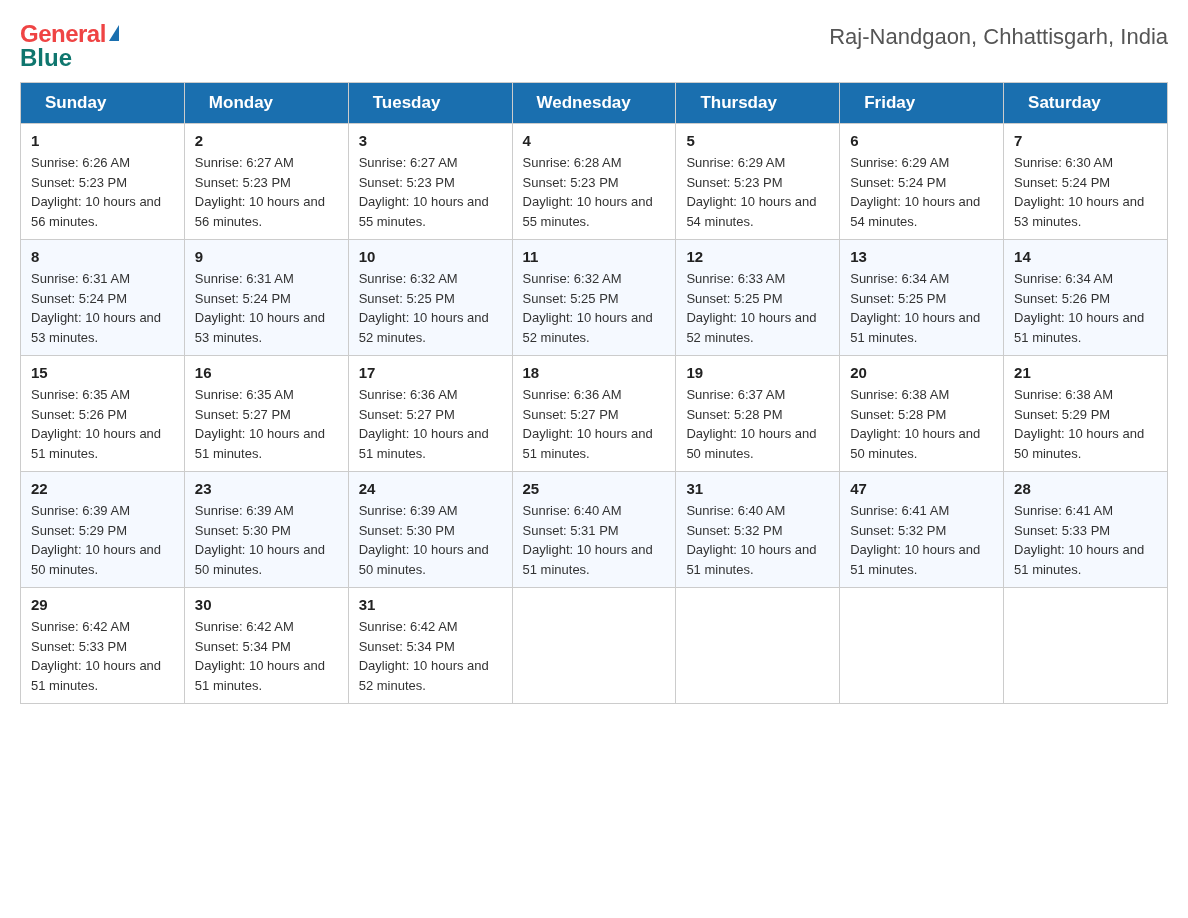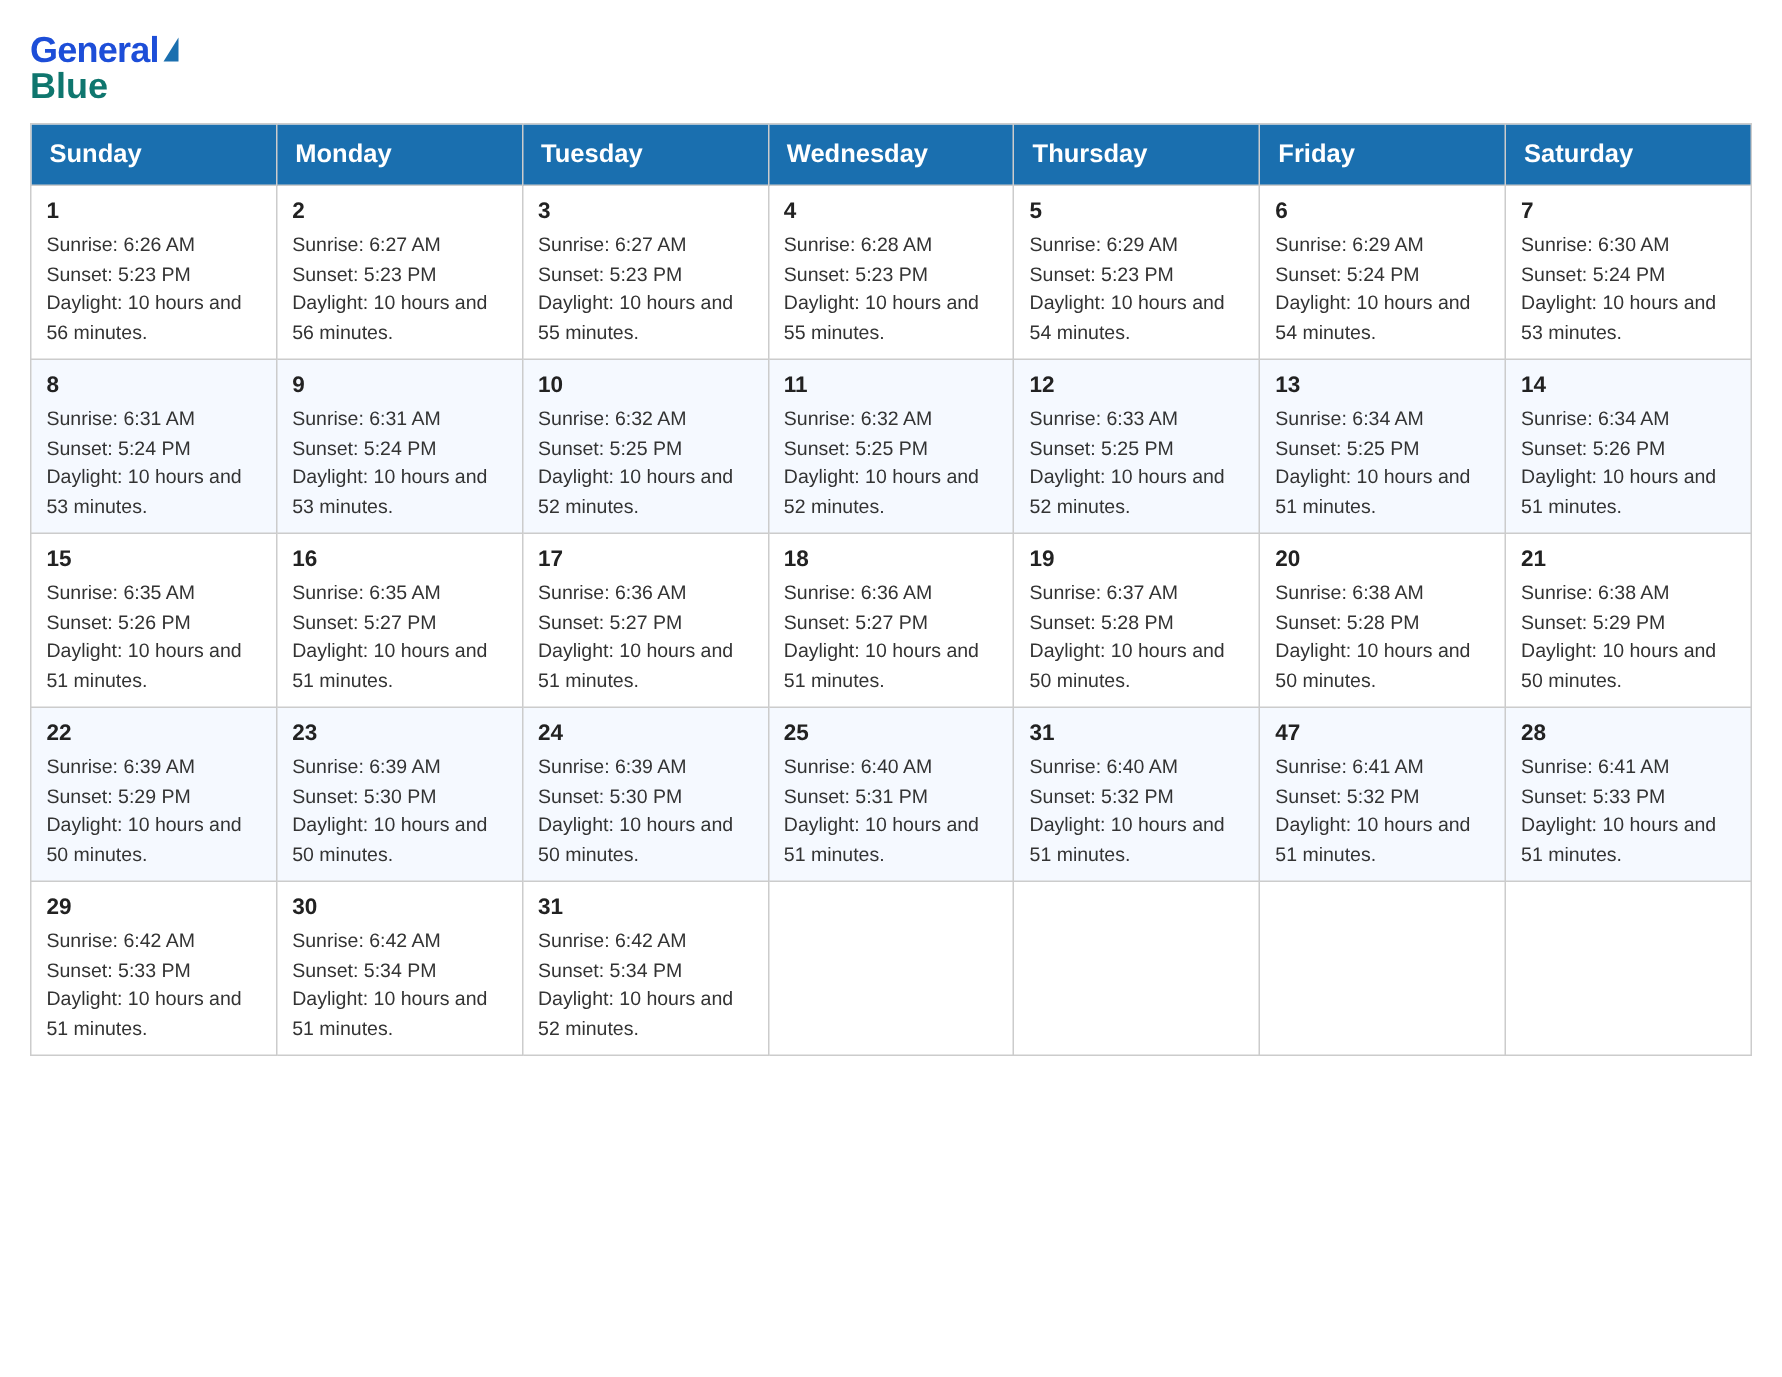--- a/index.html
+++ b/index.html
@@ -33,21 +33,21 @@
     .calendar {
       width: 100%;
       border-collapse: collapse;
       margin-top: 10px;
     }
     .calendar th {
       background-color: #1a6faf;
       color: #fff;
       font-size: 17px;
       font-weight: 600;
-      padding: 10px 12px;
+      padding: 10px 24px;
       text-align: left;
       border: 1px solid #ccc;
     }
     .calendar td {
       vertical-align: top;
       padding: 8px 10px;
       border: 1px solid #ccc;
       font-size: 13.5px;
       color: #222;
       width: calc(100% / 7);
@@ -77,21 +77,21 @@
       display: flex;
       flex-direction: column;
     }
     .logo-line1 {
       display: flex;
       align-items: center;
     }
     .logo-general {
       font-size: 24px;
       font-weight: bold;
-      color: #1d4ed8;
+      color: #ef4444;
       letter-spacing: -0.5px;
     }
     .logo-arrow {
       display: inline-block;
       width: 0;
       height: 0;
       border-left: 10px solid transparent;
       border-right: 0px solid transparent;
       border-bottom: 16px solid #1a6faf;
       margin-left: 3px;
@@ -109,20 +109,21 @@
 
 <div class="header">
   <div class="logo-container">
     <div class="logo-line1">
       <span class="logo-general">General</span>
       <span class="logo-arrow"></span>
     </div>
     <div class="logo-line2">Blue</div>
   </div>
   <div class="title-block">
+    <div class="location-title">Raj-Nandgaon, Chhattisgarh, India</div>
   </div>
 </div>
 
 <table class="calendar">
   <thead>
     <tr>
       <th>Sunday</th>
       <th>Monday</th>
       <th>Tuesday</th>
       <th>Wednesday</th>

